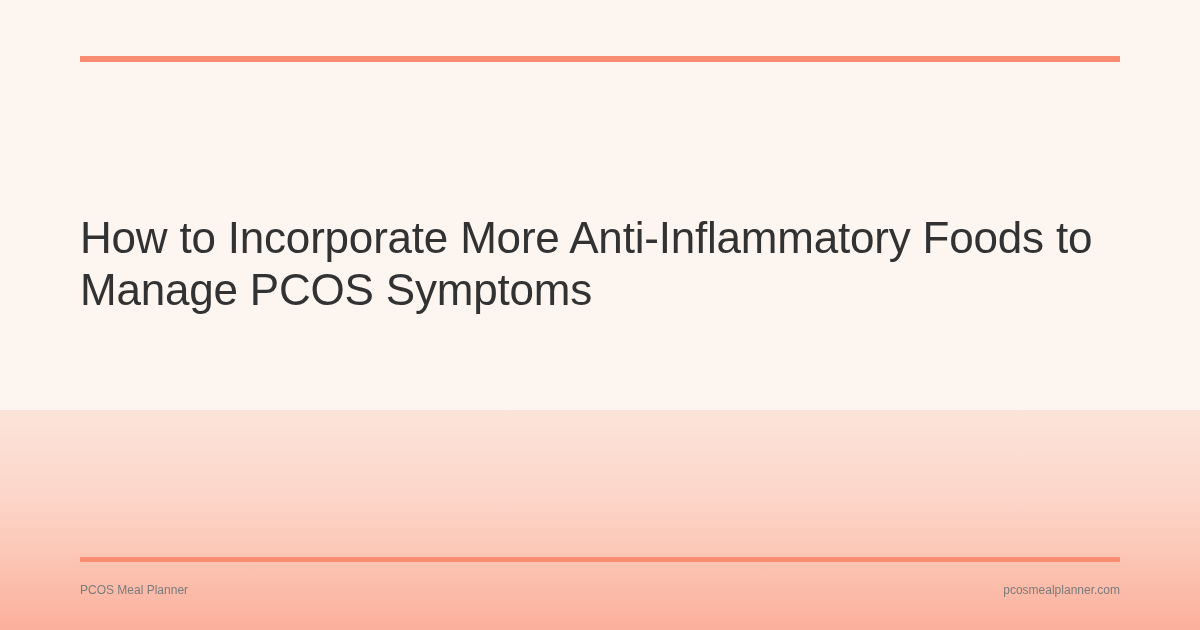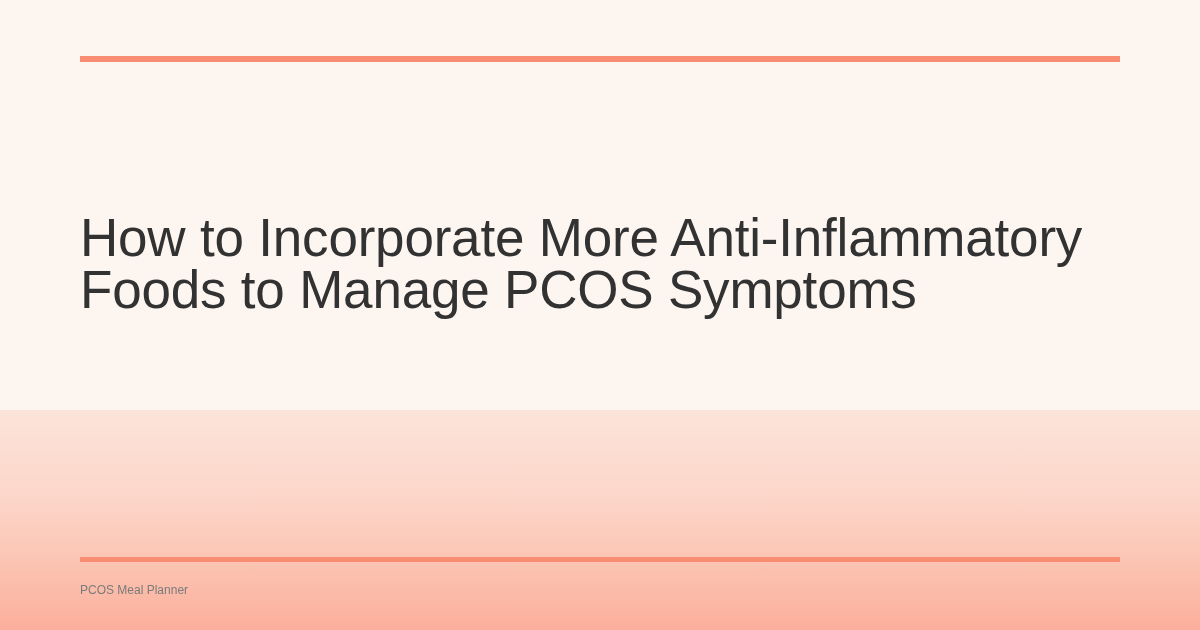--- a/index.html
+++ b/index.html
@@ -50,21 +50,21 @@
   .rule-bottom { top: 557px; height: 5px; }
 
   
   .headline {
     position: absolute;
     left: 80px;
     top: 212px;
     width: 1040px;
     margin: 0;
     color: #323232;
-    font-size: 53px;
+    font-size: 44px;
     font-weight: 400;
     line-height: 52px;
     letter-spacing: -0.2px;
     font-family: "Liberation Sans", "DejaVu Sans", sans-serif;
   }
 
   
   .footer {
     position: absolute;
     left: 80px;
@@ -95,15 +95,16 @@
   <div class="band-bottom"></div>
 
   <div class="rule rule-top"></div>
 
   <h1 class="headline">How to Incorporate More Anti-Inflammatory Foods to Manage PCOS Symptoms</h1>
 
   <div class="rule rule-bottom"></div>
 
   <div class="footer">
     <span class="footer-brand">PCOS Meal Planner</span>
+    <span class="footer-url">pcosmealplanner.com</span>
   </div>
 
 </div>
 
 </body></html>

